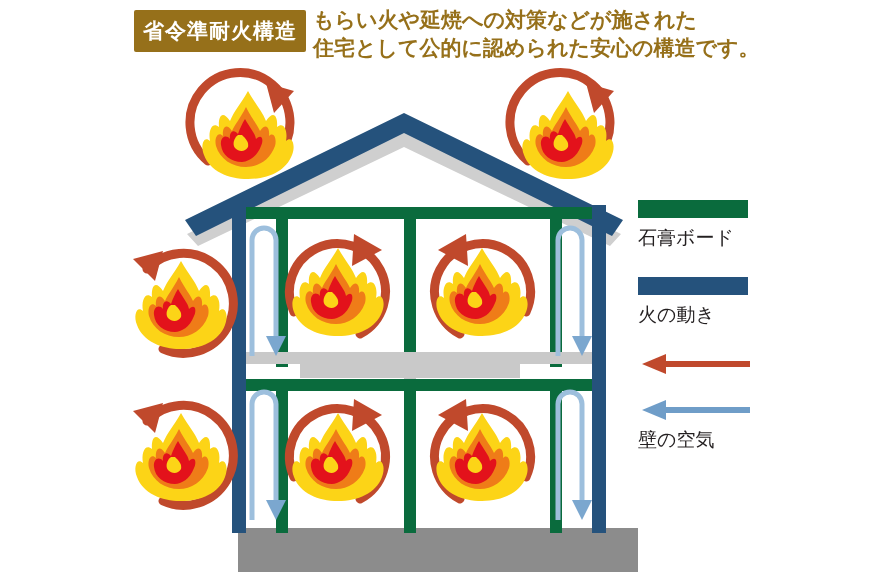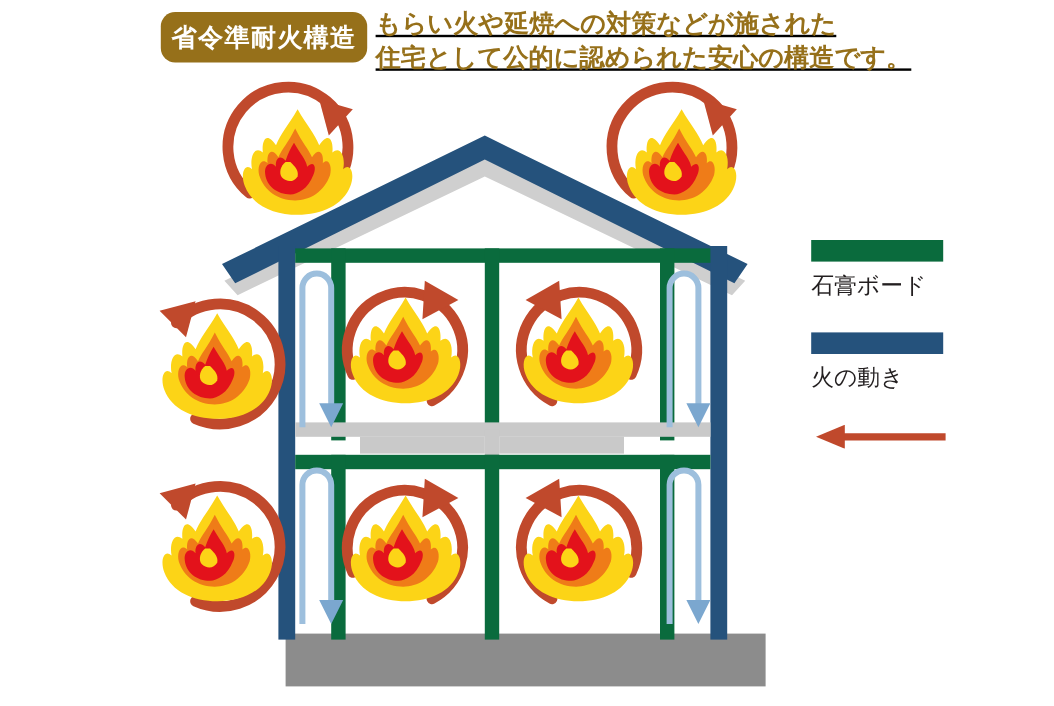--- a/index.html
+++ b/index.html
@@ -9,38 +9,38 @@
     font-family:"Liberation Sans","DejaVu Sans",sans-serif;
     overflow:hidden;
     position:relative;
   }
   #stage{position:relative;width:878px;height:588px;}
 
   
   .header{position:absolute;left:0;top:0;width:878px;height:72px;}
   .badge{
     position:absolute;left:134px;top:10px;width:172px;height:42px;
-    background:#96701a;border-radius:12px;
+    background:#96701a;border-radius:2px;
     display:flex;align-items:center;justify-content:center;
   }
   .badge-text{
     color:#ffffff;font-size:21px;font-weight:bold;letter-spacing:1px;
     font-family:"DejaVu Sans",sans-serif;
   }
-  .header-lines{position:absolute;left:313px;top:6px;width:430px;text-decoration:underline;}
+  .header-lines{position:absolute;left:313px;top:6px;width:430px;}
   .hline{
     color:#96701a;font-size:21px;font-weight:bold;line-height:28px;
     font-family:"DejaVu Sans",sans-serif;white-space:nowrap;
   }
 
   
   .house{position:absolute;left:0;top:0;width:878px;height:588px;}
 
   
-  .legend{position:absolute;left:676px;top:200px;width:200px;}
+  .legend{position:absolute;left:638px;top:200px;width:200px;}
   .legend-item{margin-bottom:26px;}
   .swatch{width:110px;height:18px;display:block;}
   .sw-green{background:#0a6b3d;}
   .sw-navy{background:#25527c;}
   .legend-arrow{display:block;width:115px;height:20px;}
   .legend-label{
     display:block;margin-top:7px;
     font-size:19px;color:#231f20;
     font-family:"DejaVu Sans",sans-serif;white-space:nowrap;
   }
@@ -191,15 +191,22 @@
       <span class="legend-label">火の動き</span>
     </div>
 
     <div class="legend-item">
       <svg class="legend-arrow" viewBox="0 0 115 20">
         <line x1="112" y1="10" x2="26" y2="10" stroke="#c0492c" stroke-width="6"></line>
         <path d="M4,10 L 28,0 L 28,20 Z" fill="#c0492c"></path>
       </svg>
     </div>
 
+    <div class="legend-item">
+      <svg class="legend-arrow" viewBox="0 0 115 20">
+        <line x1="112" y1="10" x2="26" y2="10" stroke="#6f9dc8" stroke-width="6"></line>
+        <path d="M4,10 L 28,0 L 28,20 Z" fill="#6f9dc8"></path>
+      </svg>
+      <span class="legend-label">壁の空気</span>
+    </div>
 
   </div>
 </div>
 
 </body></html>

